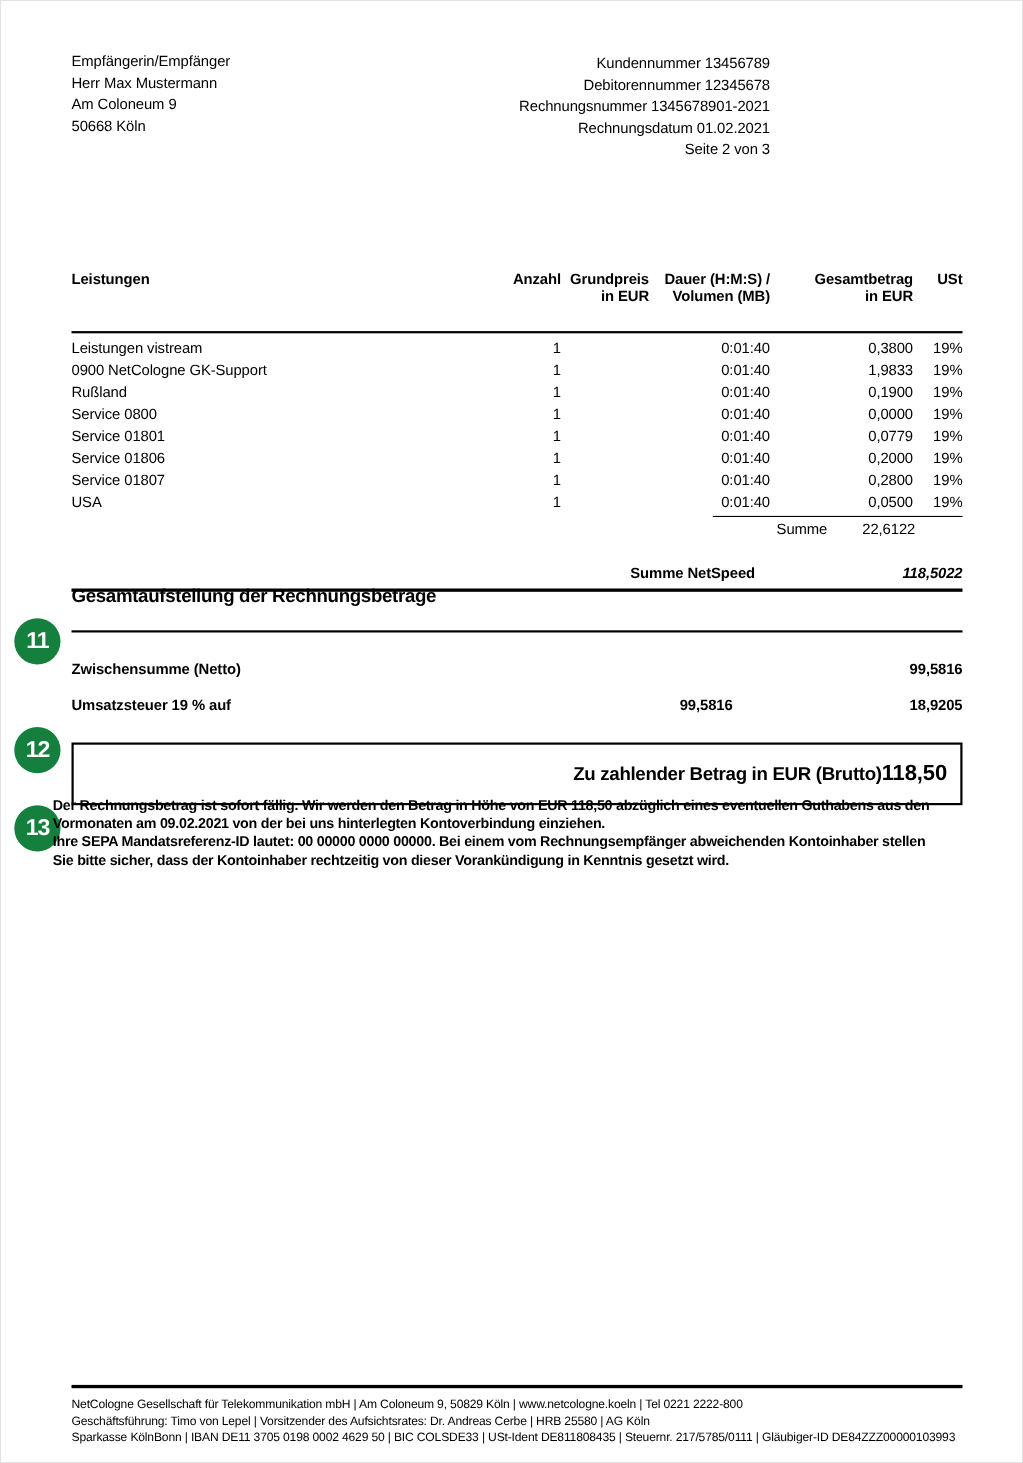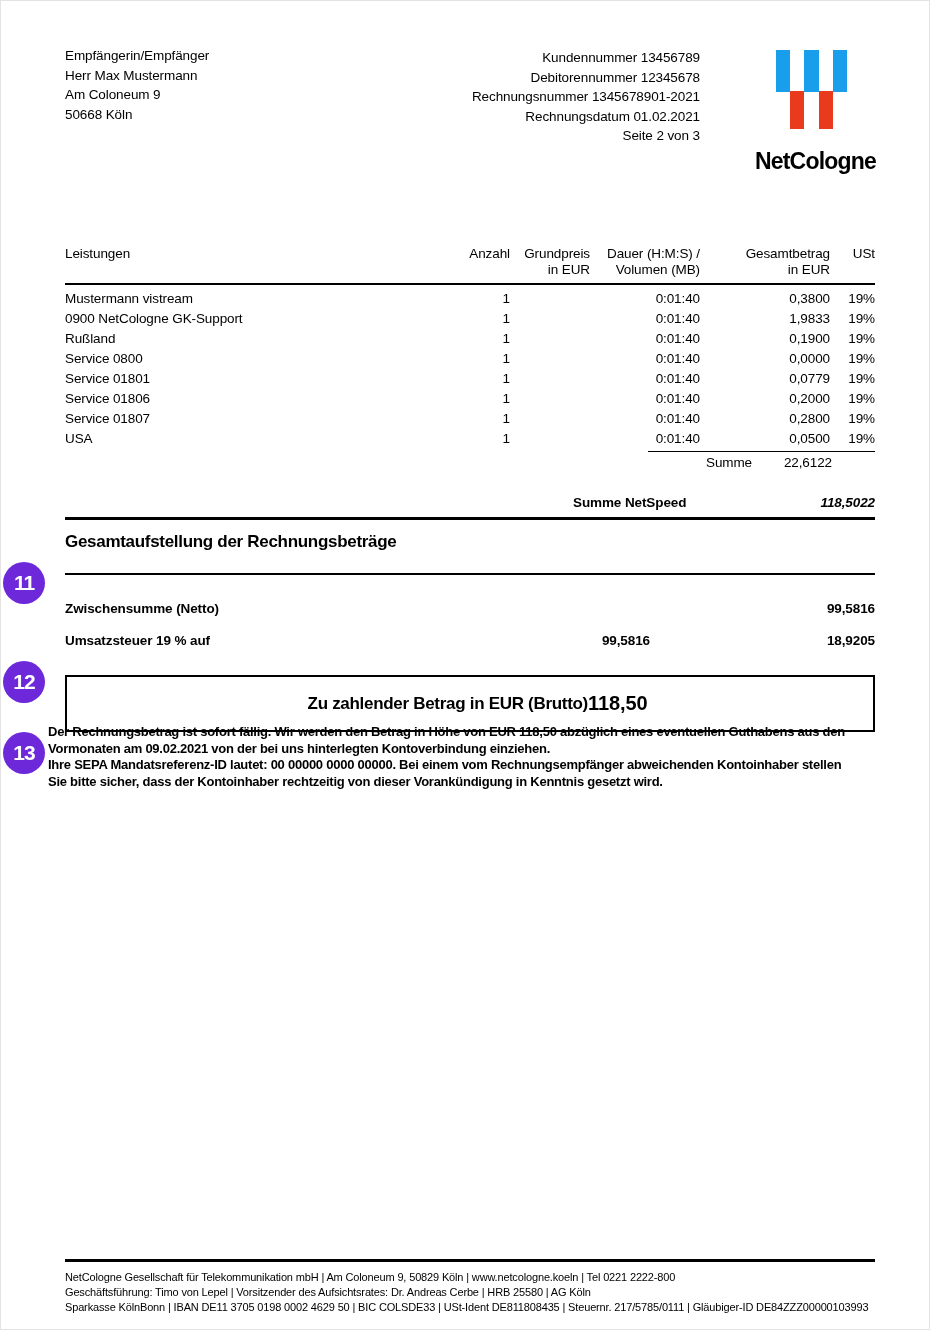--- a/index.html
+++ b/index.html
@@ -14,43 +14,43 @@
   .meta{position:absolute;right:230px;top:48px;text-align:right;font-size:13.5px;line-height:19.5px;}
   .logo{position:absolute;left:745px;top:50px;width:131px;}
   .logo-bars{position:relative;height:79px;margin-left:31px;display:flex;}
   .lbar{width:14.2px;}
   .lbar.blue{height:42px;background:#189EEA;}
   .lbar.red{height:38px;margin-top:41px;background:#EA3A1E;}
   .logo-text{margin-top:19px;font-weight:bold;font-size:23px;letter-spacing:-0.8px;text-align:right;}
   
   .table{position:absolute;left:65px;top:246px;width:810px;font-size:13.5px;}
   .thead,.trow{display:grid;grid-template-columns:345px 100px 80px 110px 130px 45px;}
-  .thead{font-weight:normal;line-height:15.5px;padding-bottom:6px;border-bottom:2px solid #000;}
+  .thead{font-weight:bold;line-height:15.5px;padding-bottom:24px;border-bottom:2px solid #000;}
   .c{text-align:right;}
   .c.name{text-align:left;}
   .tbody{padding-top:3px;}
   .trow{height:20.1px;align-items:center;}
   .summe-row{box-sizing:border-box;margin-left:583px;width:227px;border-top:1.5px solid #000;
     margin-top:2px;padding:3px 43px 0 58px;display:flex;justify-content:space-between;}
   .netspeed-row{display:flex;margin-top:25px;font-weight:bold;}
   .netspeed-row .lbl{margin-left:508px;text-align:right;}
   .netspeed-row .val{margin-left:auto;font-style:italic;}
   .thick-line{border-top:3px solid #000;margin-top:7px;}
   
   .totals{position:absolute;left:65px;top:531px;width:810px;font-size:13.5px;}
   .totals h2{margin:0;font-size:17px;line-height:21px;padding-bottom:21px;border-bottom:2px solid #000;letter-spacing:-0.3px;}
   .t-row1{display:flex;justify-content:space-between;font-weight:bold;margin-top:26px;}
-  .t-row2{display:grid;grid-template-columns:360px 225px 1fr;font-weight:bold;margin-top:17px;}
+  .t-row2{display:grid;grid-template-columns:360px 225px 1fr;font-weight:bold;margin-top:17px;gap:16px;}
   .t-row2 .r{text-align:right;}
   .total-box{box-sizing:border-box;margin-top:27px;height:57px;border:2px solid #000;
-    display:flex;align-items:center;justify-content:center;padding:0 12px 0 27px;font-weight:bold;}
+    display:flex;align-items:center;justify-content:flex-end;padding:0 12px 0 27px;font-weight:bold;}
   .total-box .lbl{font-size:17px;letter-spacing:-0.3px;}
   .total-box .val{font-size:20px;}
   
-  .callout{position:absolute;left:3px;width:42px;height:42px;border-radius:50%;background:#6d28d9;
+  .callout{position:absolute;left:13px;width:42px;height:42px;border-radius:50%;background:#15803d;
     color:#fff;font-weight:bold;font-size:21px;display:flex;align-items:center;justify-content:center;letter-spacing:-1px;}
   .c11{top:562px;}.c12{top:661px;}.c13{top:732px;}
   
   .note{position:absolute;left:48px;top:724px;width:812px;font-weight:bold;font-size:13px;
     line-height:16.5px;letter-spacing:-0.25px;}
   .note p{margin:0;}
   
   .footer{position:absolute;left:65px;top:1259px;width:810px;border-top:3px solid #000;
     padding-top:8px;font-size:11px;line-height:15px;letter-spacing:-0.15px;}
 </style>
@@ -67,30 +67,20 @@
   </div>
 
   <div class="meta">
     <div>Kundennummer 13456789</div>
     <div>Debitorennummer 12345678</div>
     <div>Rechnungsnummer 1345678901-2021</div>
     <div>Rechnungsdatum 01.02.2021</div>
     <div>Seite 2 von 3</div>
   </div>
 
-  <div class="logo">
-    <div class="logo-bars">
-      <div class="lbar blue"></div>
-      <div class="lbar red"></div>
-      <div class="lbar blue"></div>
-      <div class="lbar red"></div>
-      <div class="lbar blue"></div>
-    </div>
-    <div class="logo-text">NetCologne</div>
-  </div>
 
   <div class="table">
     <div class="thead">
       <div class="c name">Leistungen</div>
       <div class="c">Anzahl</div>
       <div class="c">
         <div>Grundpreis</div>
         <div>in EUR</div>
       </div>
       <div class="c">
@@ -99,21 +89,21 @@
       </div>
       <div class="c">
         <div>Gesamtbetrag</div>
         <div>in EUR</div>
       </div>
       <div class="c">USt</div>
     </div>
 
     <div class="tbody">
       <div class="trow">
-        <div class="c name">Mustermann vistream</div>
+        <div class="c name">Leistungen vistream</div>
         <div class="c">1</div>
         <div class="c"></div>
         <div class="c">0:01:40</div>
         <div class="c">0,3800</div>
         <div class="c">19%</div>
       </div>
       <div class="trow">
         <div class="c name">0900 NetCologne GK-Support</div>
         <div class="c">1</div>
         <div class="c"></div>

